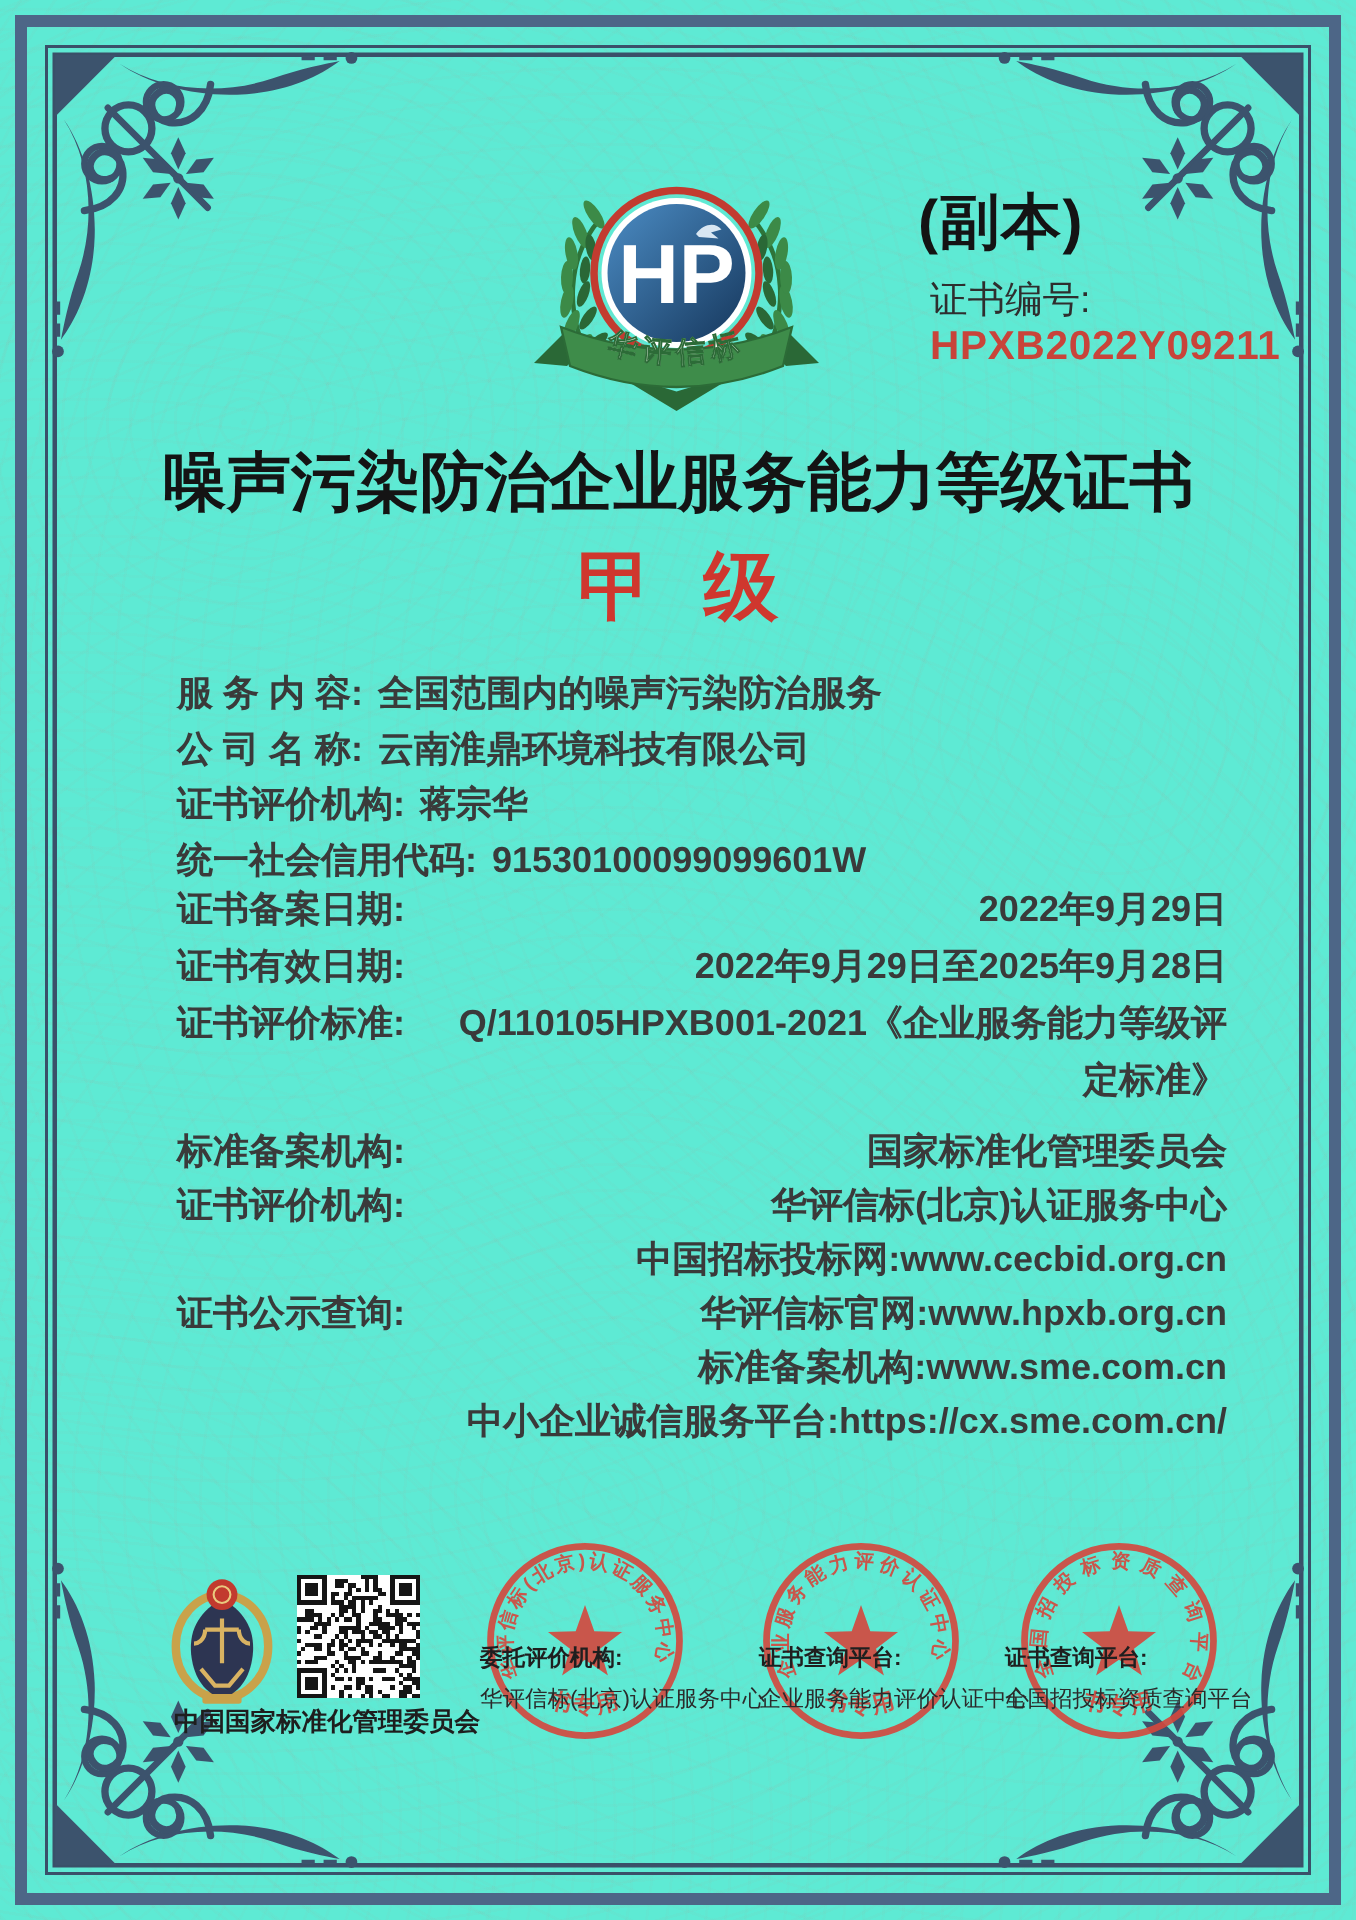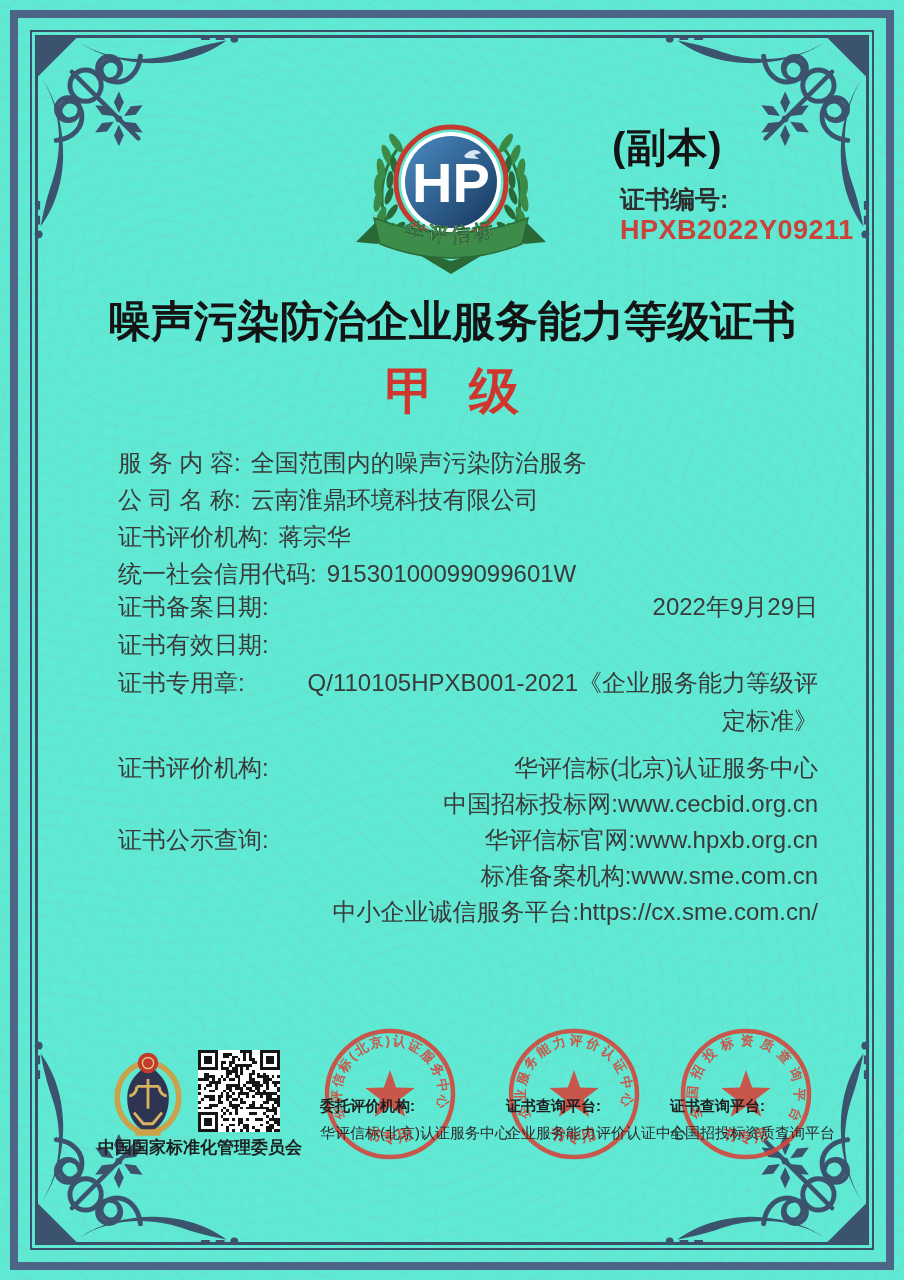--- a/index.html
+++ b/index.html
@@ -23,41 +23,41 @@
   .corner{position:absolute;width:225px;height:225px;z-index:2;color:#3c536d;}
   .corner.tl{top:23px;left:23px;}
   .corner.tr{top:23px;right:23px;transform:scaleX(-1);}
   .corner.bl{bottom:23px;left:23px;transform:scaleY(-1);}
   .corner.br{bottom:23px;right:23px;transform:scale(-1,-1);}
 
   .abs{position:absolute;}
   .logo-svg{left:348px;top:90px;width:206px;height:190px;z-index:3;}
 
   .copy-label{left:612px;top:120px;font-size:40px;font-weight:bold;color:#141414;z-index:3;letter-spacing:1px;}
-  .certno-label{left:620px;top:183px;font-size:25px;font-weight:bold;color:#2e2e2e;z-index:3;}
+  .certno-label{left:620px;top:183px;font-size:25px;font-weight:normal;color:#2e2e2e;z-index:3;}
   .certno-value{left:620px;top:215px;font-size:27px;font-weight:bold;color:#c8443a;z-index:3;letter-spacing:.5px;}
 
   .cert-title{left:0;right:0;top:293px;text-align:center;font-size:43px;font-weight:bold;color:#141414;z-index:3;}
   .cert-grade{left:0;right:0;top:358px;text-align:center;font-size:50px;font-weight:bold;color:#cf372e;
               letter-spacing:10px;text-indent:10px;z-index:3;}
 
-  .sec{position:absolute;left:118px;right:80px;color:#3a3a3a;font-weight:normal;z-index:3;}
+  .sec{position:absolute;left:118px;right:80px;color:#3a3a3a;font-weight:bold;z-index:3;}
   .sec1{top:444px;font-size:24px;line-height:37px;}
   .sec1 .row{white-space:nowrap;}
   .sec1 .lbl{margin-right:10px;}
   .sec2{top:588px;font-size:24px;line-height:38px;}
   .sec3{top:750px;font-size:24px;line-height:36px;}
   .frow{display:flex;align-items:flex-start;}
   .frow .lbl{flex:0 0 180px;white-space:nowrap;}
   .frow .val{flex:0 1 520px;text-align:right;}
 
   
   .emblem-svg{left:106px;top:1046px;width:84px;height:92px;z-index:3;}
   .qr-svg{left:198px;top:1050px;width:82px;height:82px;z-index:3;}
-  .org-caption{left:80px;top:1136px;width:240px;text-align:center;font-size:17px;font-weight:bold;color:#1e1e1e;z-index:3;}
+  .org-caption{left:80px;top:1136px;width:240px;text-align:right;font-size:17px;font-weight:bold;color:#1e1e1e;z-index:3;}
 
   .seal-svg{width:140px;height:140px;top:1024px;z-index:4;opacity:.9;}
   .seal-1{left:320px;} .seal-2{left:504px;} .seal-3{left:676px;}
   .seal-ring{fill:none;stroke:#d5473d;stroke-width:4.5;}
   .seal-fill{fill:#d5473d;}
   .seal-ring-text{font-size:13px;font-weight:bold;fill:#d5473d;}
   .seal-ring-text.s1{letter-spacing:2px;}
   .seal-ring-text.s2{letter-spacing:3px;}
   .seal-ring-text.s3{letter-spacing:6px;}
   .seal-bottom-text{font-size:15px;font-weight:bold;fill:#d5473d;letter-spacing:2px;}
@@ -174,28 +174,33 @@
     <div class="row"><span class="lbl">统一社会信用代码:</span><span class="val">91530100099099601W</span></div>
   </div>
 
   <div class="sec sec2">
     <div class="frow">
         <span class="lbl">证书备案日期:</span>
         <span class="val">2022年9月29日</span>
       </div>
     <div class="frow">
         <span class="lbl">证书有效日期:</span>
-      </div>
-    <div class="frow">
-        <span class="lbl">证书专用章:</span>
+        <span class="val">2022年9月29日至2025年9月28日</span>
+      </div>
+    <div class="frow">
+        <span class="lbl">证书评价标准:</span>
         <span class="val">Q/110105HPXB001-2021《企业服务能力等级评定标准》</span>
       </div>
   </div>
 
   <div class="sec sec3">
+    <div class="frow">
+        <span class="lbl">标准备案机构:</span>
+        <span class="val">国家标准化管理委员会</span>
+      </div>
     <div class="frow">
         <span class="lbl">证书评价机构:</span>
         <span class="val">华评信标(北京)认证服务中心</span>
       </div>
     <div class="frow">
         <span class="lbl"></span>
         <span class="val">中国招标投标网:www.cecbid.org.cn</span>
       </div>
     <div class="frow">
         <span class="lbl">证书公示查询:</span>

